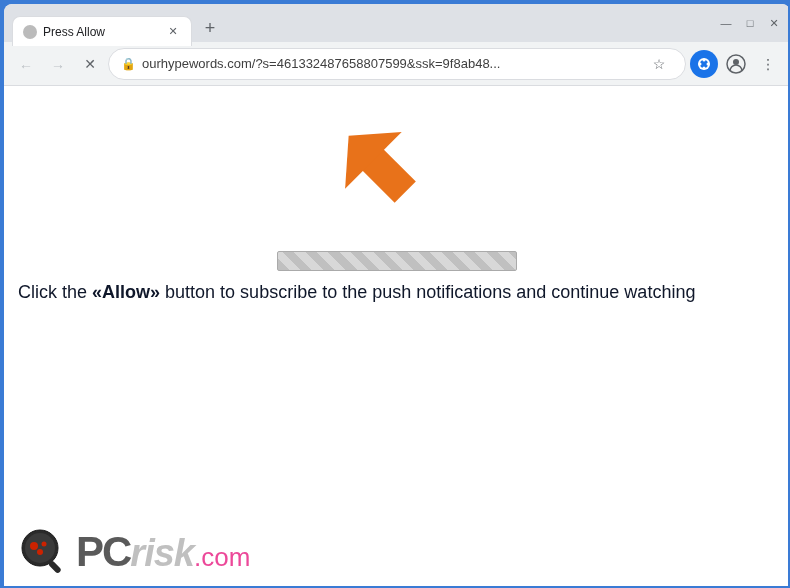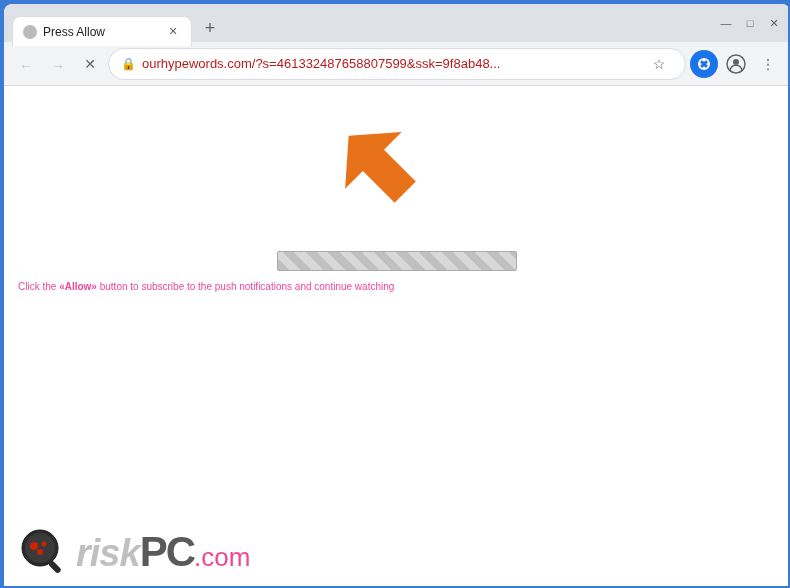--- a/index.html
+++ b/index.html
@@ -160,21 +160,21 @@
     }
 
     .lock-icon {
       font-size: 12px;
       color: #5f6368;
     }
 
     .url-text {
       flex: 1;
       font-size: 13px;
-      color: #b91c1c;
+      color: #404040;
       overflow: hidden;
       white-space: nowrap;
       text-overflow: ellipsis;
     }
 
     .star-icon, .profile-icon, .menu-icon {
       width: 28px;
       height: 28px;
       border-radius: 50%;
       display: flex;
@@ -248,22 +248,22 @@
       border: 1px solid #aaa;
       border-radius: 2px;
     }
 
     
     .message-text {
       position: absolute;
       top: 193px;
       left: 14px;
       right: 30px;
-      font-size: 10px;
-      color: #ec4899;
+      font-size: 18px;
+      color: #0f172a;
       line-height: 1.5;
     }
 
     .message-text .highlight {
       font-weight: bold;
     }
 
     
     .pcrisk-logo {
       position: absolute;
@@ -363,20 +363,20 @@
         <circle cx="22" cy="22" r="15" fill="#3a3a3a"></circle>
 
         <circle cx="16" cy="20" r="4" fill="#cc2200"></circle>
         <circle cx="22" cy="26" r="3" fill="#cc2200"></circle>
         <circle cx="26" cy="18" r="2.5" fill="#cc2200"></circle>
 
         <rect x="34" y="34" width="14" height="6" rx="3" transform="rotate(45, 34, 34)" fill="#2a2a2a"></rect>
       </svg>
 
       <div style="display:flex; align-items:baseline; gap:0;">
+        <span style="font-size:42px; font-weight:900; color:#5a5a5a; font-family:Arial,sans-serif; letter-spacing:-2px;">PC</span>
         <span style="font-size:38px; font-weight:700; color:#c0c0c0; font-family:Arial,sans-serif; font-style:italic; letter-spacing:-1px;">risk</span>
-        <span style="font-size:42px; font-weight:900; color:#5a5a5a; font-family:Arial,sans-serif; letter-spacing:-2px;">PC</span>
         <span style="font-size:26px; font-weight:400; color:#ec4899; font-family:Arial,sans-serif;">.com</span>
       </div>
     </div>
 
   </div>
 </div>
 
 </body></html>

